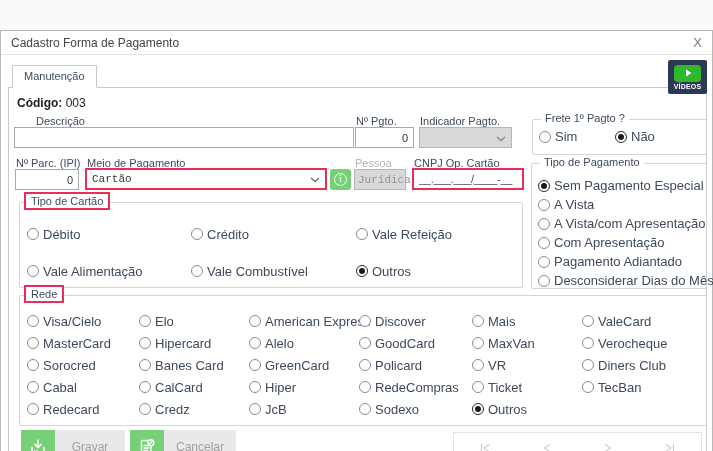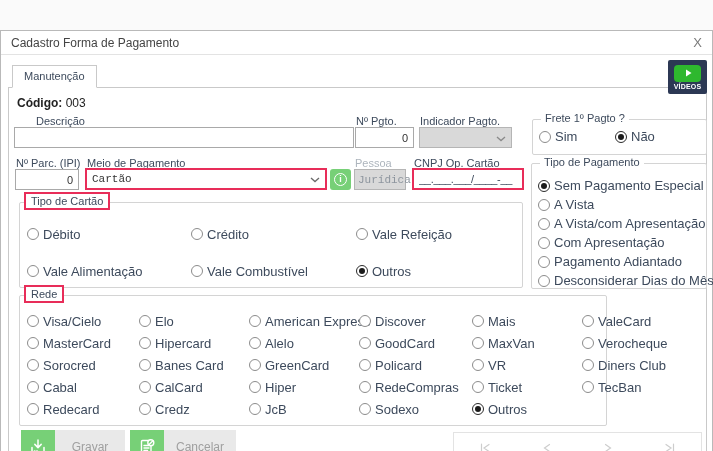--- a/index.html
+++ b/index.html
@@ -204,21 +204,21 @@
       <label class="radio">
         <span class="rb"></span>
         <span class="rl">Vale Combustível</span>
       </label>
       <label class="radio checked">
         <span class="rb"></span>
         <span class="rl">Outros</span>
       </label>
     </div>
 
-  <div class="groupbox" style="left:18px; top:264px; width:588px; height:131px;">
+  <div class="groupbox" style="left:18px; top:264px; width:688px; height:131px;">
     <span class="legend red-tag">Rede</span>
   </div>
   <div class="rede-grid">
       <label class="radio">
         <span class="rb"></span>
         <span class="rl">Visa/Cielo</span>
       </label>
       <label class="radio">
         <span class="rb"></span>
         <span class="rl">Elo</span>

